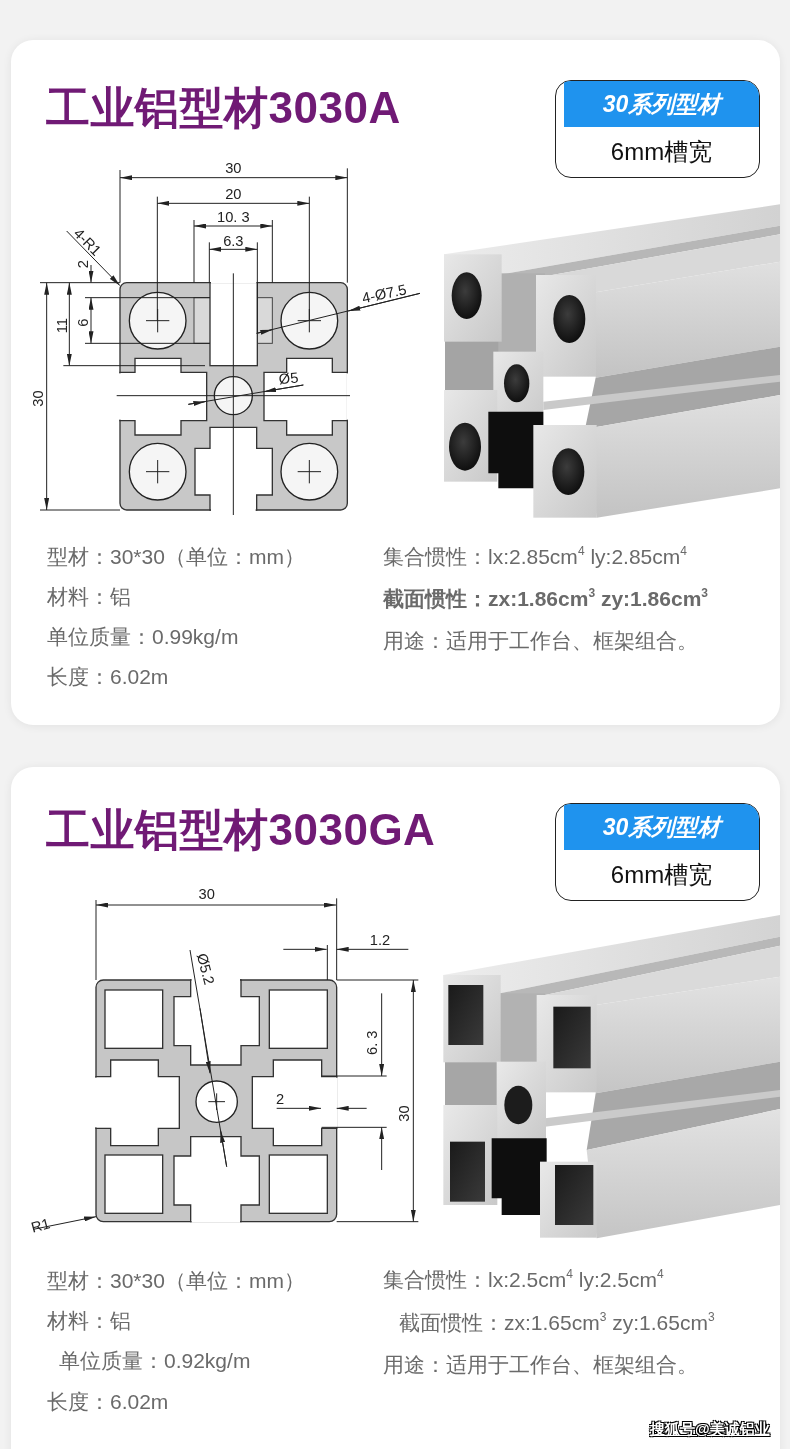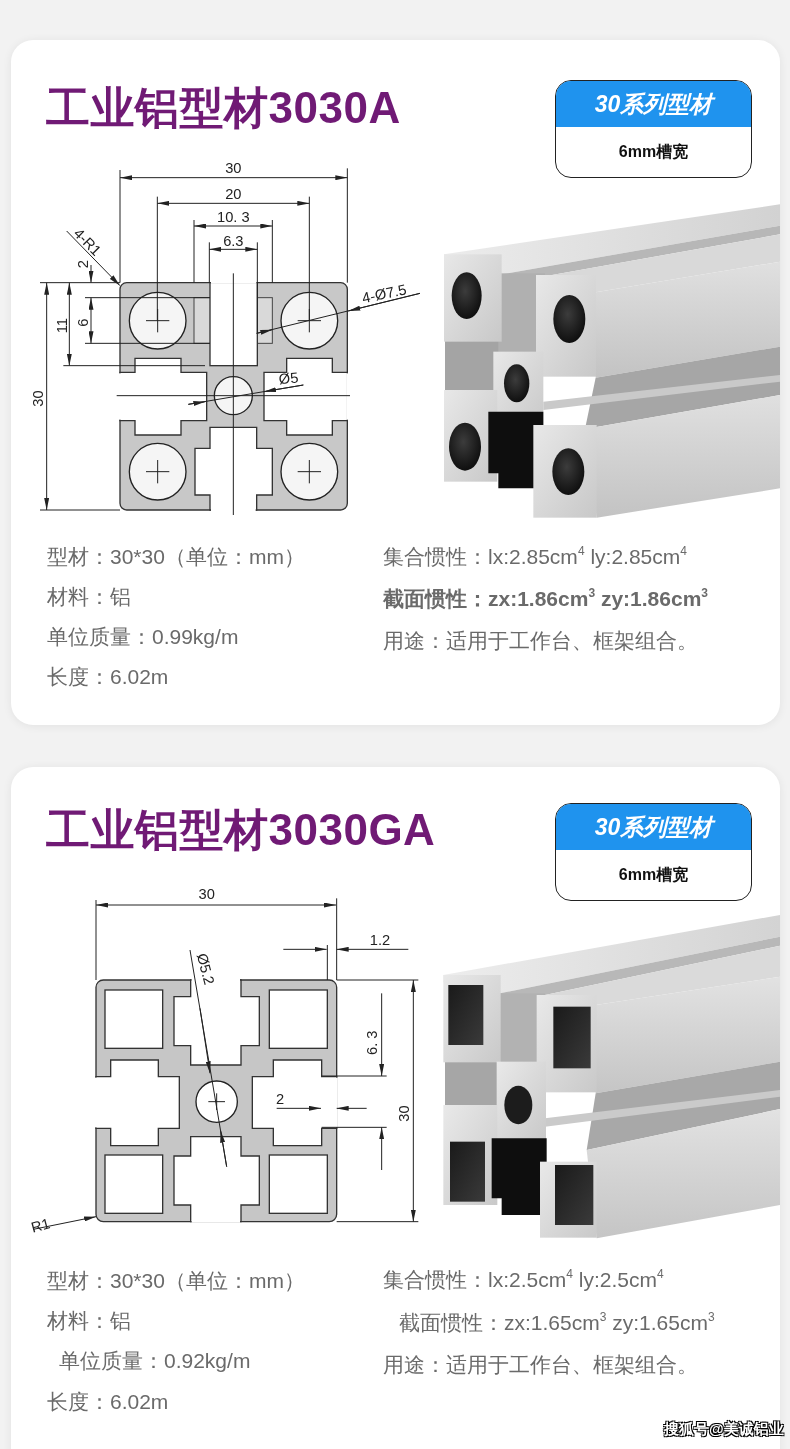--- a/index.html
+++ b/index.html
@@ -11,40 +11,41 @@
   .card {
     position:absolute; left:11px; width:769px; background:#ffffff;
     border-radius:22px; box-shadow:0 1px 10px rgba(0,0,0,0.07);
   }
   .title {
     position:absolute; left:46px; font-size:44px; font-weight:bold;
     color:#701a75; line-height:56px; white-space:nowrap; letter-spacing:0.5px;
   }
   .badge {
     position:absolute; left:555px; width:195px; height:96px;
-    border:1.5px solid #222; border-radius:16px; overflow:hidden; background:#fff;
+    border:1.5px solid #222; border-radius:16px; overflow:hidden; background:#fff;padding-left:8px;
   }
   .badge .b-top {
     height:46px; background:#1f93ee; color:#fff; font-style:italic; font-weight:bold;
     font-size:23px; line-height:46px; text-align:center;
   }
   .badge .b-bottom {
-    height:50px; line-height:50px; text-align:center; font-weight:bold;
-    font-size:16px; color:#111;
+    height:50px; line-height:50px; text-align:center; font-weight:normal;
+    font-size:24px; color:#111;
   }
   .spec {
     position:absolute; font-size:21px; color:#6a6a6a; line-height:40px; white-space:nowrap;
   }
   .spec sup { font-size:12px; vertical-align:9px; line-height:0; }
   .drawing, .photo { position:absolute; display:block; }
   .dim-text { font-family:"Liberation Sans", "DejaVu Sans", sans-serif; font-size:44px; fill:#222; }
   .watermark {
-    position:absolute; left:664px; top:1420px; font-size:15px; font-weight:bold; color:#fff;
+    position:absolute; left:650px; top:1420px; font-size:15px; font-weight:bold; color:#fff;
     text-shadow:-1px -1px 0 #000, 1px -1px 0 #000, -1px 1px 0 #000, 1px 1px 0 #000;
     white-space:nowrap;
+    text-decoration:underline;
   }
 </style>
 </head>
 <body>
 
 <div class="card" style="top:40px;height:685px;"></div>
 
 <div class="title" style="top:80px;">工业铝型材3030A</div>
 
 <div class="badge" style="top:80px;">

